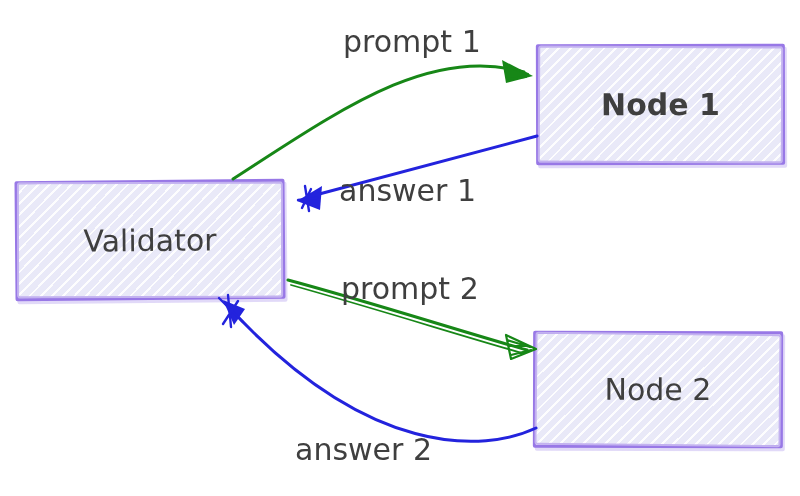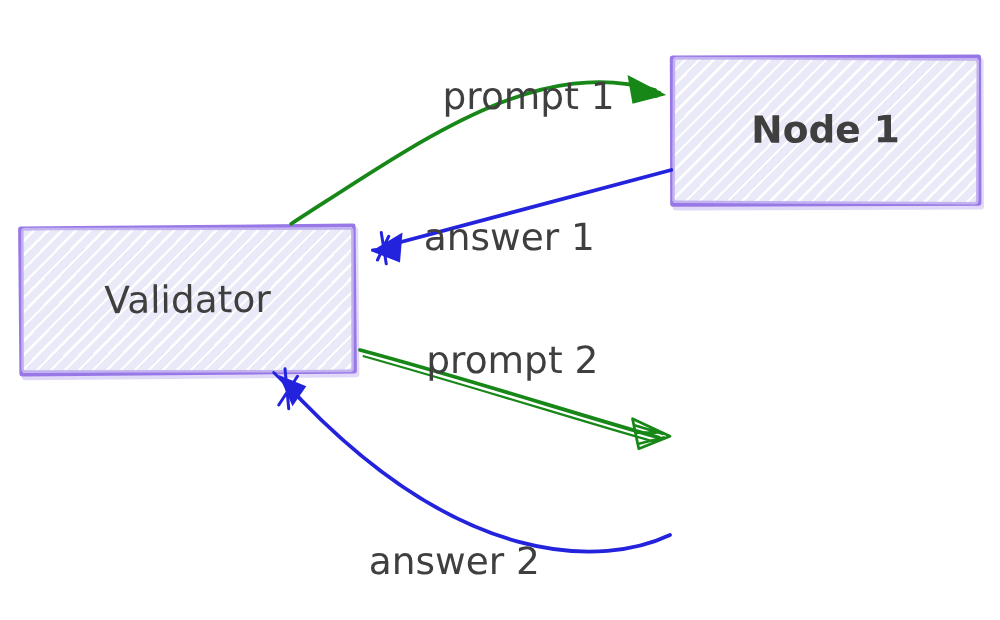--- a/index.html
+++ b/index.html
@@ -65,35 +65,38 @@
   
   .edge-label {
     position: absolute;
     font-size: 30px;
     line-height: 34px;
     color: var(--text, #3f3f3f);
     white-space: nowrap;
     z-index: 3;
     user-select: none;
   }
-  .lbl-prompt1 { left: 354px; top: 25px; margin-top: 36px;  }
+  .lbl-prompt1 { left: 343px; top: 25px;  }
   .lbl-answer1 { left: 339px; top: 174px; text-align: center; }
   .lbl-prompt2 { left: 341px; top: 272px; text-align: center; }
   .lbl-answer2 { left: 295px; top: 433px; }
 </style>
 </head>
 <body>
 
 <div class="canvas">
 
   <div class="box box-validator">
     <span class="box-label">Validator</span>
   </div>
   <div class="box box-node1">
     <span class="box-label">Node 1</span>
+  </div>
+  <div class="box box-node2">
+    <span class="box-label">Node 2</span>
   </div>
 
   <svg class="arrows" viewBox="0 0 800 496">
 
     <g>
       <path d="M233,179 C340,110 430,45 524,72" fill="none" stroke-width="3" stroke-linecap="round" stroke="#178717"></path>
       <polygon points="533,76 502,60 506,83" fill="#178717"></polygon>
       <path d="M505,66 L528,74 M507,79 L526,77" fill="none" stroke-width="2" stroke-linecap="round" stroke="#178717"></path>
     </g>
 

